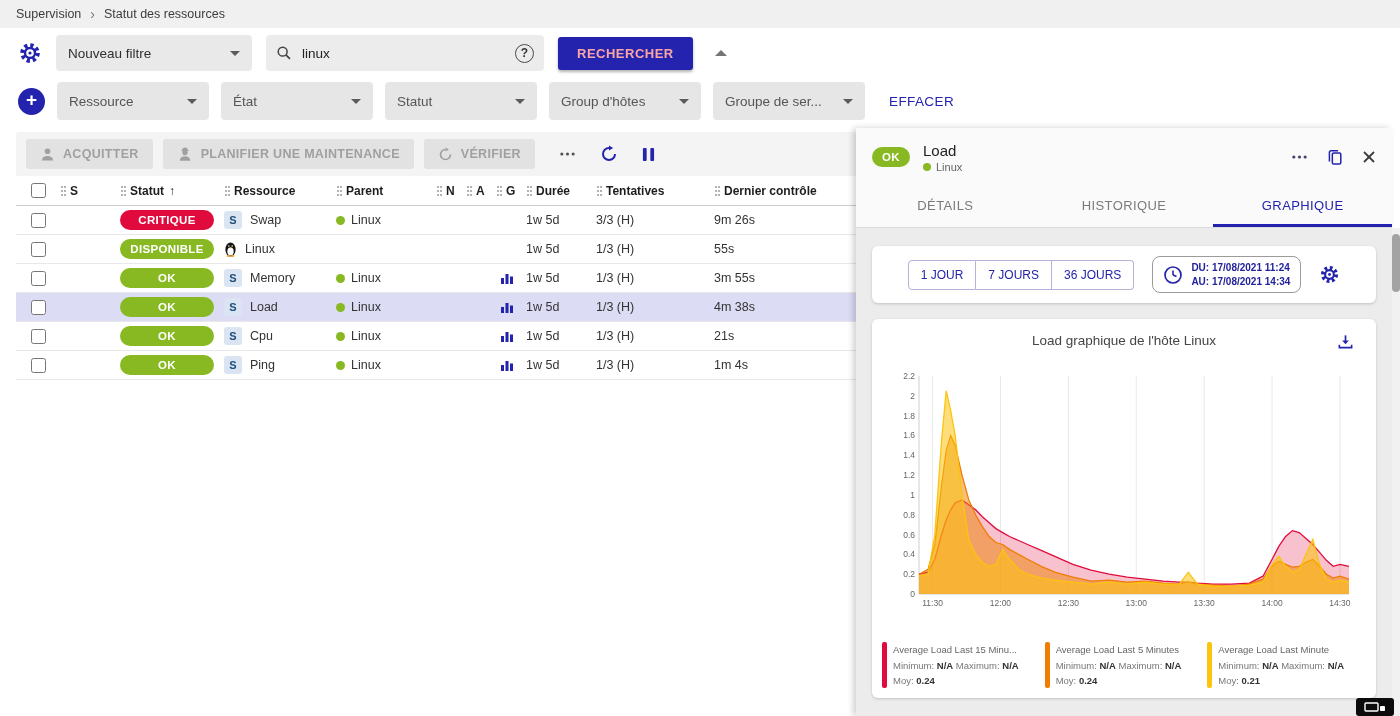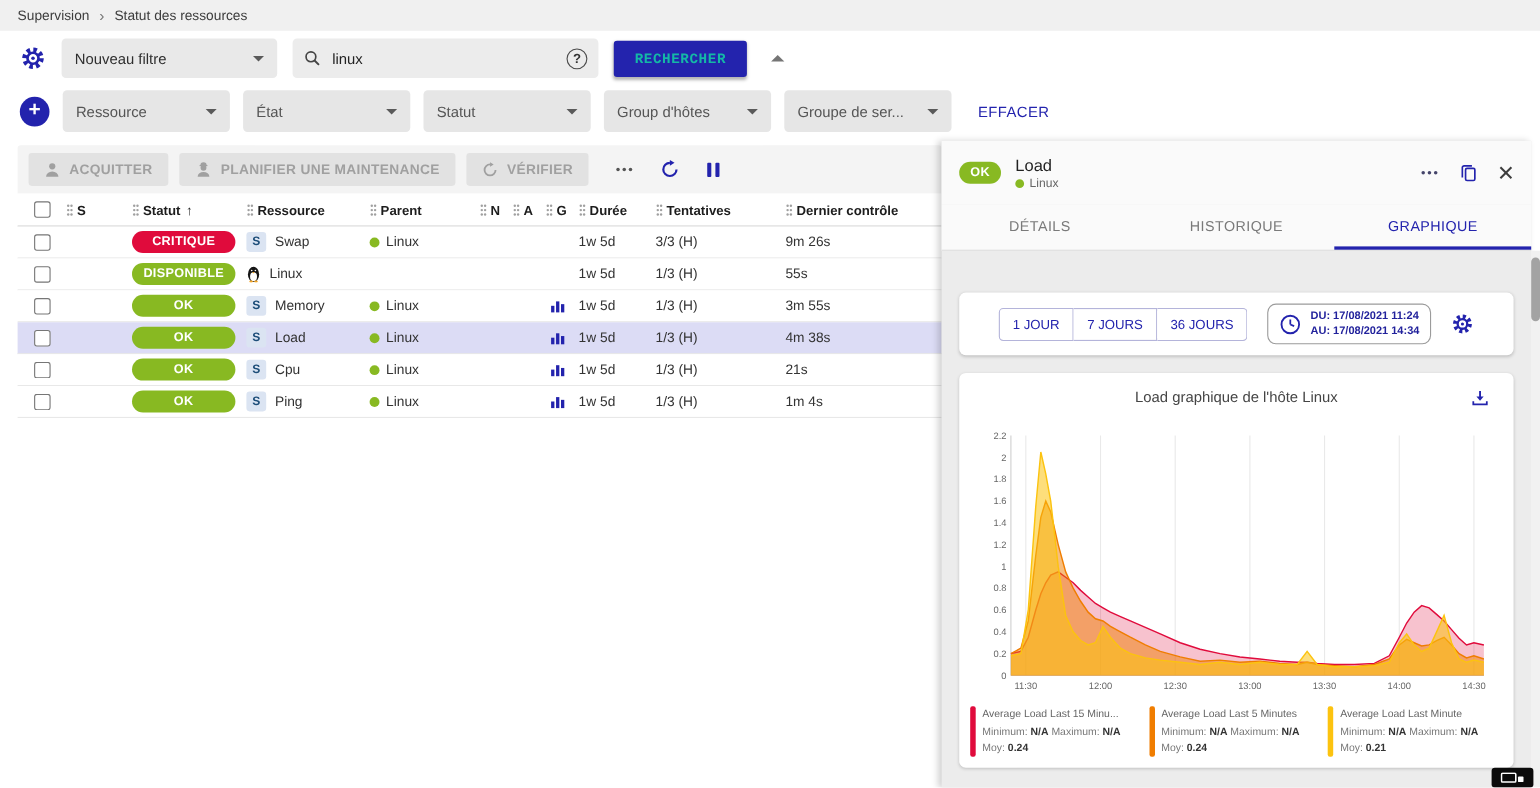--- a/index.html
+++ b/index.html
@@ -29,23 +29,23 @@
   .caret-down { width:0; height:0; border-left:5px solid transparent;
     border-right:5px solid transparent; border-top:5px solid #5a5a5a; }
   .search-box { width:278px; height:36px; background:#ececec; border-radius:4px;
     display:flex; align-items:center; gap:8px; padding:0 10px; }
   .search-box input { flex:1; border:none; background:transparent; outline:none;
     font-size:13.5px; color:#222; font-family:inherit; min-width:0; }
   .mag { color:#444; }
   .help-circle { width:19px; height:19px; border:1.6px solid #4a4a4a; border-radius:50%;
     display:flex; align-items:center; justify-content:center; font-size:12px;
     font-weight:bold; color:#333; cursor:pointer; flex:0 0 auto; }
-  .primary-btn { height:33px; padding:0 19px; background:var(--accent); color:#14b8a6;
+  .primary-btn { height:33px; padding:0 19px; background:var(--accent); color:#fca5a5;
     border:none; border-radius:3px; font-size:13px; font-weight:bold; letter-spacing:.5px;
-    font-family:Liberation Mono, monospace; box-shadow:0 2px 3px rgba(0,0,0,.3); cursor:pointer; }
+    font-family:Liberation Sans, sans-serif; box-shadow:0 2px 3px rgba(0,0,0,.3); cursor:pointer; }
   .caret-up { width:0; height:0; border-left:6px solid transparent;
     border-right:6px solid transparent; border-bottom:6px solid #757575;
     margin-left:8px; cursor:pointer; }
 
   
   .filter-row2 { position:absolute; top:80px; left:0; height:42px;
     display:flex; align-items:center; gap:12px; padding-left:18px; }
   .plus-btn { width:27px; height:27px; border-radius:50%; background:var(--accent);
     color:#fff; display:flex; align-items:center; justify-content:center;
     font-size:19px; font-weight:bold; cursor:pointer; flex:0 0 auto; padding-bottom:2px; }
@@ -105,21 +105,21 @@
   .act-close { color:#3d3d3d; }
   .panel-tabs { height:42px; background:#fafafa; display:flex;
     border-bottom:1px solid #dcdcdc; flex:0 0 auto; }
   .tab { flex:1; display:flex; align-items:center; justify-content:center; font-size:13px;
     color:#7a7a7a; letter-spacing:.4px; cursor:pointer; border-bottom:3px solid transparent; }
   .tab.active { color:var(--accent); border-bottom-color:var(--accent); }
   .panel-content { flex:1; padding:18px 16px; display:flex; flex-direction:column;
     gap:16px; overflow:hidden; }
   .card { background:#fff; border-radius:6px; box-shadow:0 1px 3px rgba(0,0,0,.18); }
   .range-card { height:57px; display:flex; align-items:center; justify-content:center;
-    gap:18px; flex:0 0 auto;margin-top:20px; }
+    gap:18px; flex:0 0 auto; }
   .range-group { display:flex; }
   .range-btn { height:30px; padding:0 12px; background:#fff; border:1px solid #b4b4da;
     color:var(--accent); font-size:12px; font-family:inherit; cursor:pointer; }
   .range-btn:first-child { border-radius:4px 0 0 4px; }
   .range-btn:last-child { border-radius:0 4px 4px 0; }
   .range-btn + .range-btn { border-left:none; }
   .period-box { height:37px; border:1px solid #9b9b9b; border-radius:8px; display:flex;
     align-items:center; gap:8px; padding:0 10px; cursor:pointer; color:var(--accent); }
   .period-lines { font-size:10px; color:#22229c; line-height:1.35; font-weight:bold; }
   .graph-card { flex:1; position:relative; display:flex; flex-direction:column;

